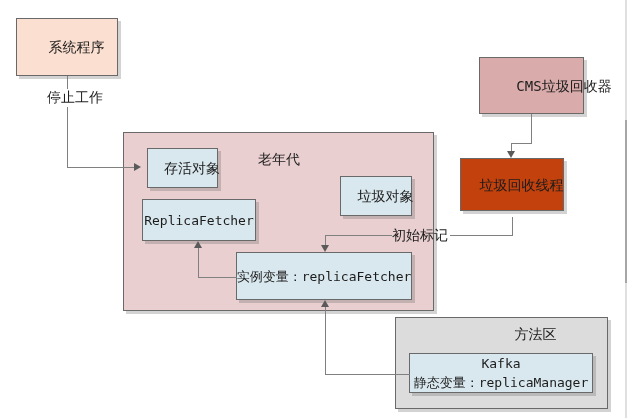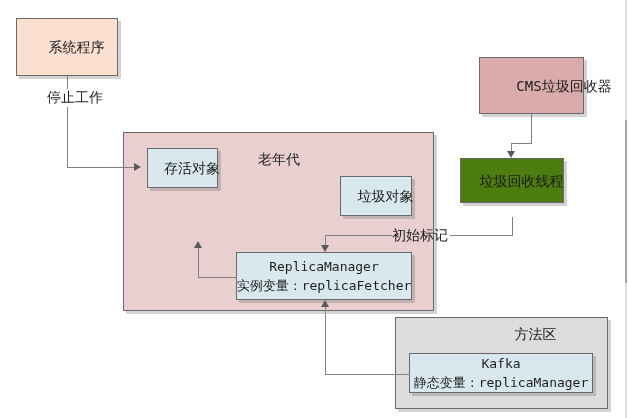--- a/index.html
+++ b/index.html
@@ -50,31 +50,33 @@
   </div>
 
   <div class="node" style="left: 147px; top: 148px; width: 71px; height: 40px; background-color: rgb(217, 232, 238);">
     <span class="lbl">存活对象</span>
   </div>
 
   <div class="node" style="left: 340px; top: 176px; width: 72px; height: 40px; background-color: rgb(217, 232, 238);">
     <span class="lbl">垃圾对象</span>
   </div>
 
+  <div class="node" style="left: 142px; top: 199px; width: 114px; height: 42px; background-color: rgb(217, 232, 238);">
+    <span class="lbl-mono">ReplicaFetcher</span>
+  </div>
 
   <div class="node" style="left: 236px; top: 252px; width: 176px; height: 48px; background-color: rgb(217, 232, 238);">
-    <span class="lbl-mono">ReplicaManager</span>
     <span class="lbl-mono">实例变量：replicaFetcher</span>
   </div>
 
   <div class="node" style="left: 479px; top: 57px; width: 105px; height: 57px; background-color: rgb(217, 171, 171); padding-left: 46px;">
     <span class="lbl">CMS垃圾回收器</span>
   </div>
 
-  <div class="node" style="left: 460px; top: 158px; width: 104px; height: 45px; background-color: #4d7c0f;">
+  <div class="node" style="left: 460px; top: 158px; width: 104px; height: 53px; background-color: #c2410c;">
     <span class="lbl">垃圾回收线程</span>
   </div>
 
   <div class="node" style="left: 409px; top: 353px; width: 184px; height: 40px; background-color: rgb(217, 232, 238);">
     <span class="lbl-mono">Kafka</span>
     <span class="lbl-mono">静态变量：replicaManager</span>
   </div>
 
   <div class="vl" style="left:67px;top:76px;height:91px"></div>
   <div class="hl" style="left:67px;top:167px;width:67px"></div>

